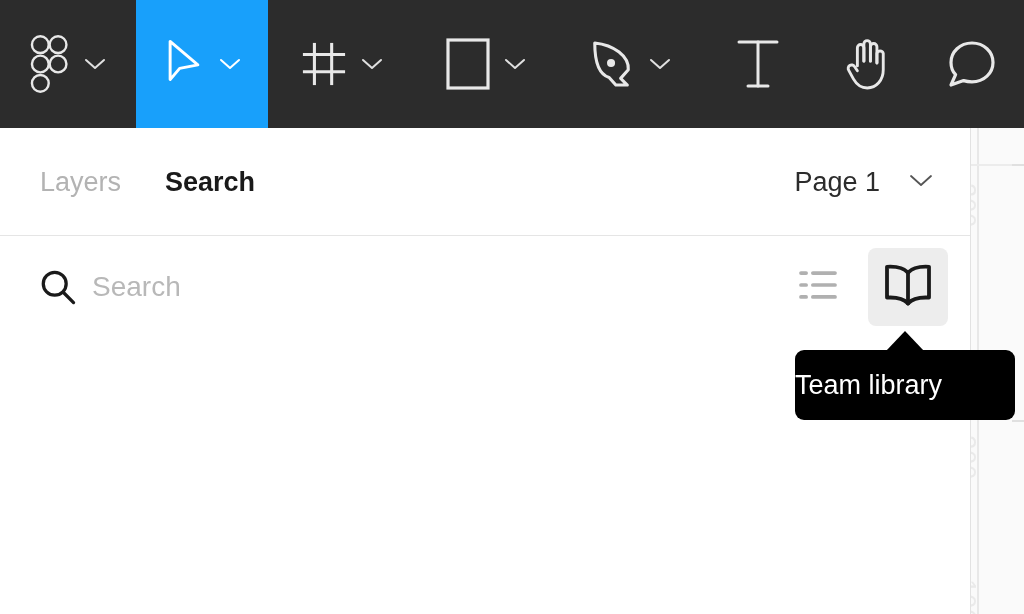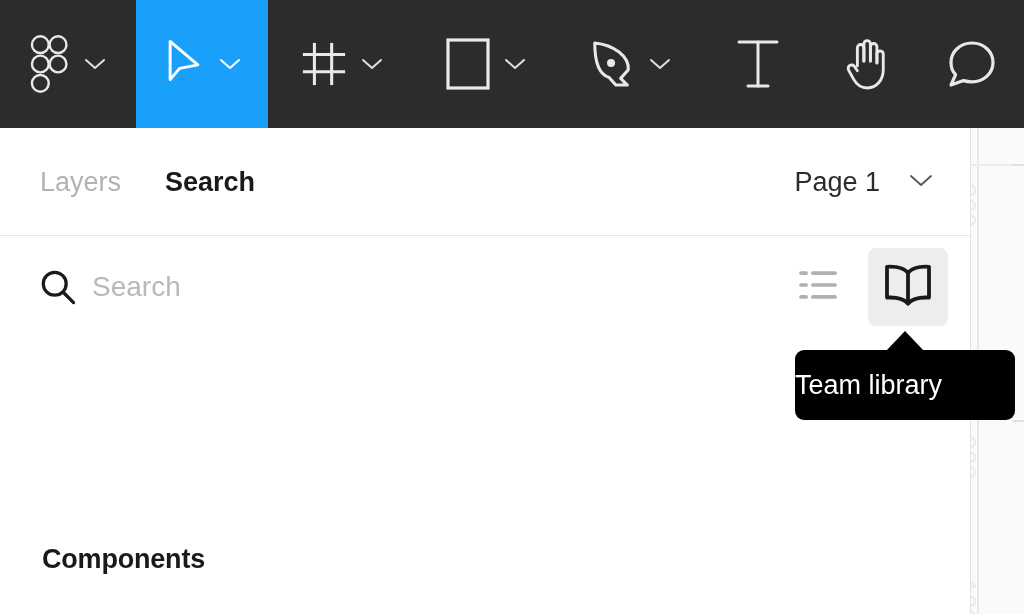--- a/index.html
+++ b/index.html
@@ -294,21 +294,20 @@
             <svg width="50" height="44" viewBox="0 0 25 22" fill="none" stroke="#1A1A1A" stroke-width="1.9" stroke-linejoin="round" stroke-linecap="round">
               <path d="M12.5 4.8 C10.3 2.4 7 1.6 2 1.9 V17.3 C7 17 10.3 17.8 12.5 20.2"></path>
               <path d="M12.5 4.8 C14.7 2.4 18 1.6 23 1.9 V17.3 C18 17 14.7 17.8 12.5 20.2"></path>
               <line x1="12.5" y1="4.8" x2="12.5" y2="20.2"></line>
             </svg>
           </span>
         </div>
       </div>
     </div>
 
-    <div class="section-title">Components</div>
 
   </div>
 
   <div class="tooltip-arrow"></div>
   <div class="tooltip">
     <span class="tooltip-text">Team library</span>
   </div>
 
   <div class="canvas-edge">
     <div class="ruler-line" style="top:0; height:486px;"></div>

